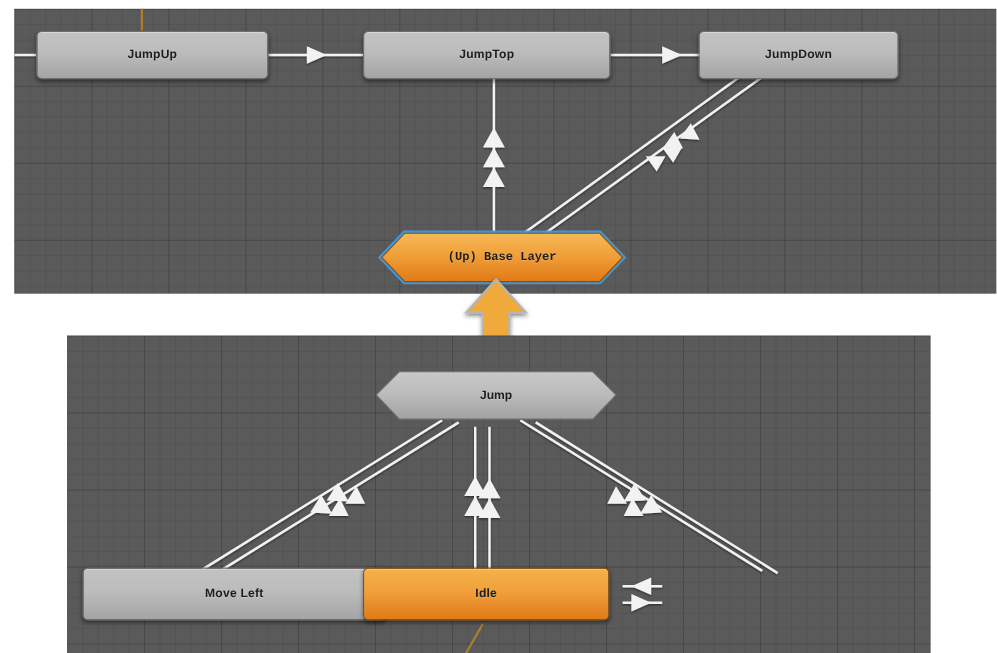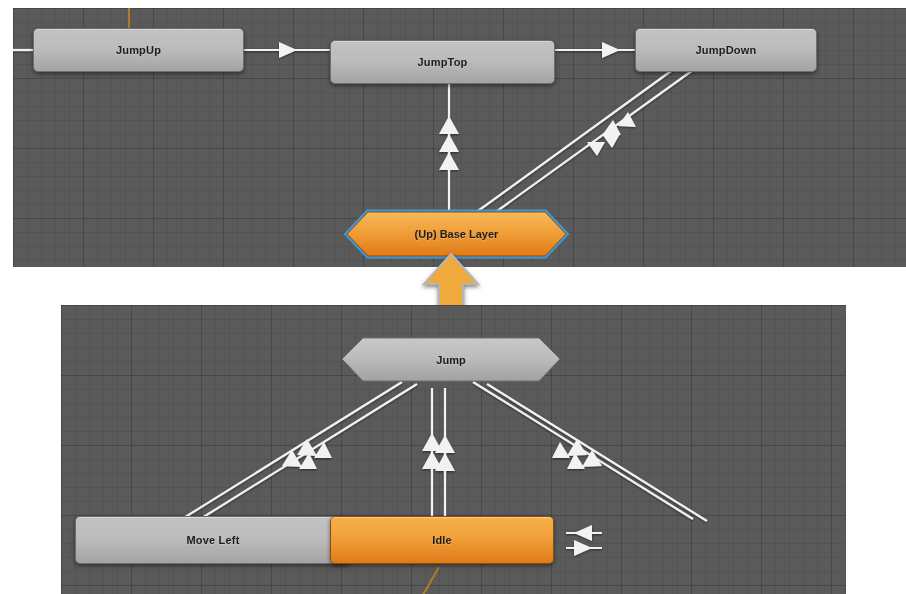--- a/index.html
+++ b/index.html
@@ -90,29 +90,29 @@
         <polygon points="584,148 574,134 592,134" stroke="none"></polygon>
       </g>
     </svg>
 
     <div style="position:absolute;left:115px;top:-8px;width:2px;height:28px;background:#b07d26;"></div>
 
     <div class="node rect" style="left:20px;top:20px;width:211px;height:44px;">
       <span>JumpUp</span>
     </div>
 
-    <div class="node rect" style="left:317px;top:32px;width:225px;height:44px;">
+    <div class="node rect" style="left:317px;top:20px;width:225px;height:44px;">
       <span>JumpTop</span>
     </div>
 
     <div class="node rect" style="left:622px;top:20px;width:182px;height:44px;">
       <span>JumpDown</span>
     </div>
 
-    <div class="hexwrap" style="left:333px;top:203px;width:221px;height:46px;">
+    <div class="hexwrap" style="left:333px;top:203px;width:221px;height:46px;font-family:Liberation Mono, monospace;">
       <svg width="221" height="46" viewBox="0 0 221 46">
         <defs>
           <linearGradient id="orange-hex" x1="0" y1="0" x2="0" y2="1">
             <stop offset="0%" stop-color="#f7b956"></stop>
             <stop offset="45%" stop-color="#f0a03a"></stop>
             <stop offset="100%" stop-color="#e17a16"></stop>
           </linearGradient>
         </defs>
         <polygon points="22,1 199,1 220,23 199,45 22,45 1,23" fill="none" stroke="#3e9bdd" stroke-width="5" opacity=".95"></polygon>
         <polygon points="22,1 199,1 220,23 199,45 22,45 1,23" fill="url(#orange-hex)" stroke="#8a4f0d" stroke-width="1"></polygon>

